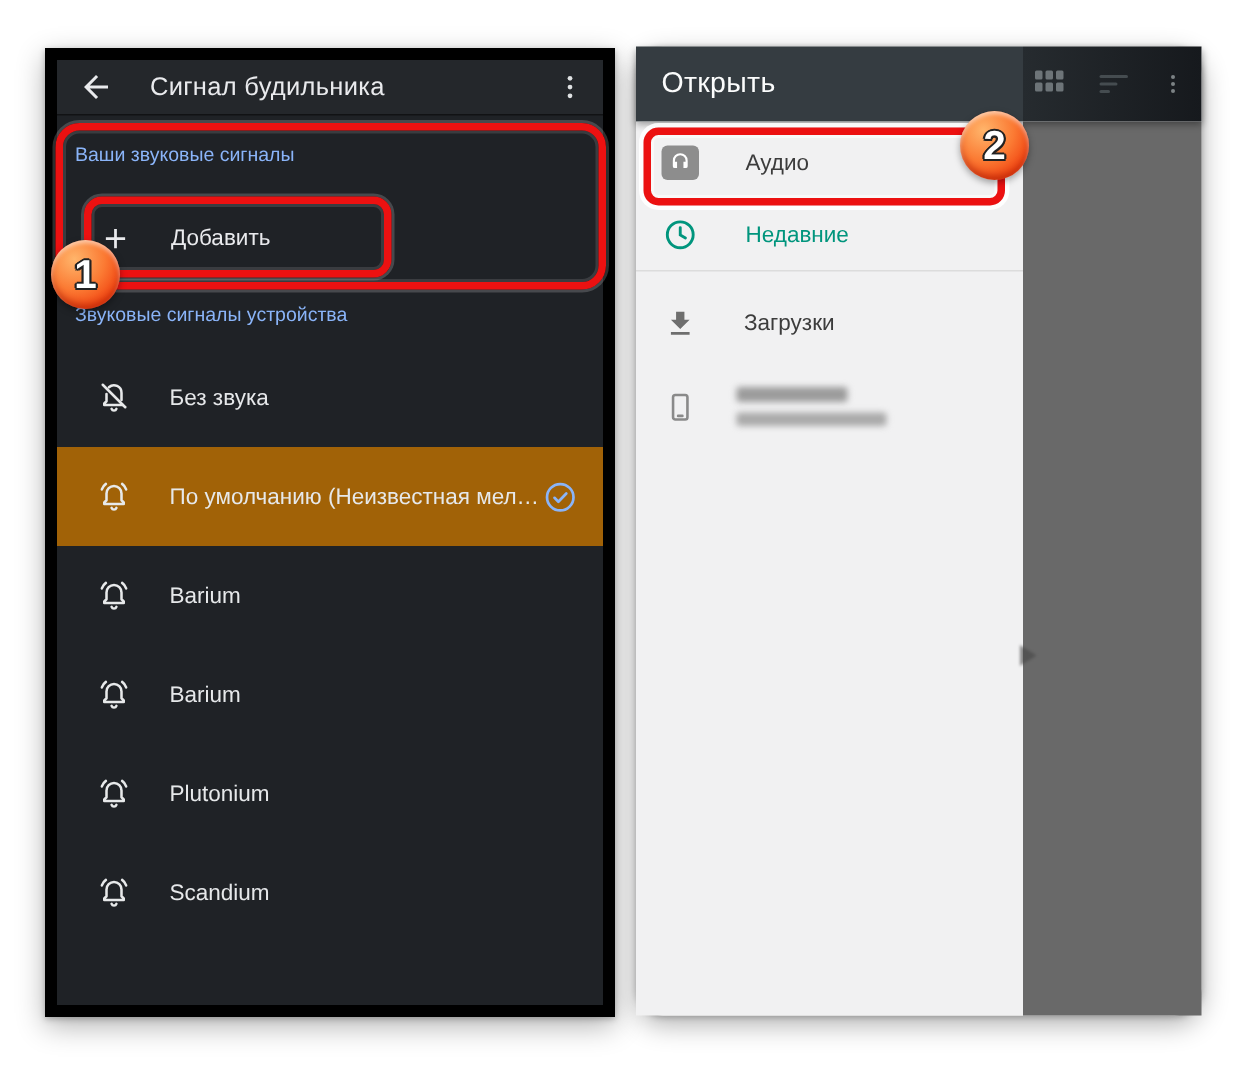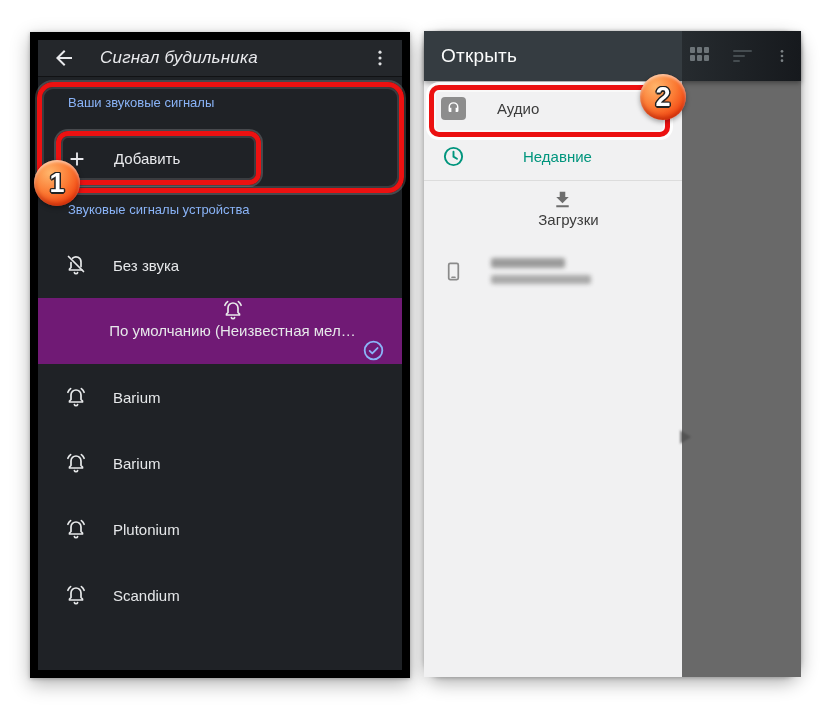--- a/index.html
+++ b/index.html
@@ -8,35 +8,35 @@
   .stage { position:relative; width:834px; height:710px; background:#fff; overflow:hidden; }
 
   
   .phone-left {
     position:absolute; left:30px; top:32px; width:380px; height:646px;
     border:8px solid #000; background:#1f2226;
     box-shadow:0 6px 18px rgba(0,0,0,.30), 0 1px 4px rgba(0,0,0,.25);
   }
   .lp-header {
     height:36px; background:#24272b; display:flex; align-items:center;
-    padding:0 12px 0 14px; box-shadow:0 1px 0 rgba(0,0,0,.45);font-style:italic;
+    padding:0 12px 0 14px; box-shadow:0 1px 0 rgba(0,0,0,.45);
   }
   .lp-back { width:24px; height:24px; color:#e9eaed; cursor:pointer; }
   .lp-title { color:#e9eaed; font-size:17px; font-weight:500; margin-left:24px; letter-spacing:.2px; }
   .lp-more { margin-left:auto; width:20px; height:22px; color:#dfe1e3; }
   .lp-body { position:relative; height:594px; }
-  .lp-section { color:#8ab4f8; font-size:13px; font-weight:500; padding-left:30px; height:14px; line-height:14px; }
+  .lp-section { color:#8ab4f8; font-size:13px; font-weight:500; padding-left:12px; height:14px; line-height:14px; }
   .lp-sec1 { margin-top:20px; }
   .lp-sec2 { margin-top:18px; }
   .lp-add-row { margin-top:22px; height:53px; display:flex; align-items:center; cursor:pointer;text-align:center; }
   .lp-plus { width:22px; height:22px; margin-left:28px; color:#e9eaed; }
   .lp-add-label { color:#e9eaed; font-size:15px; margin-left:26px; }
   .lp-list { margin-top:15px; }
   .lp-row { height:66px; display:flex; align-items:center; cursor:pointer; }
-  .lp-row.selected { background:#701a75;flex-direction:column; }
+  .lp-row.selected { background:#a16207; }
   .lp-row .bell { width:24px; height:24px; margin-left:26px; color:#e7e9ea; flex:none; }
   .lp-row-label { color:#e6e8ea; font-size:15px; margin-left:25px; white-space:nowrap; }
   .lp-check { width:23px; height:23px; margin-left:auto; margin-right:17px; flex:none; }
 
   
   .phone-right {
     position:absolute; left:424px; top:31px; width:377px; height:646px;
     box-shadow:0 6px 18px rgba(0,0,0,.30), 0 1px 4px rgba(0,0,0,.25);
     border-radius:18px;
   }
@@ -68,25 +68,25 @@
     border-left:11px solid #454545; filter:blur(1px); opacity:.6;
   }
   .dr-row { display:flex; align-items:center; cursor:pointer; }
   .dr-audio { height:54px; }
   .dr-audio-icon {
     width:25px; height:23px; background:#8d8d8d; border-radius:4px; margin-left:17px;
     display:flex; align-items:center; justify-content:center; flex:none;
   }
   .dr-audio-icon svg { width:17px; height:17px; color:#fff; }
   .dr-label { font-size:15px; color:#3c3c3c; margin-left:31px; }
-  .dr-recent { height:43px;gap:26px; }
+  .dr-recent { height:43px; }
   .dr-icon { width:23px; height:23px; margin-left:18px; flex:none; }
   .dr-recent .dr-label { color:#00957d; margin-left:32px; }
   .dr-divider { height:1px; background:#dcdcdc; margin-top:2px; }
-  .dr-downloads { height:54px; margin-top:7px;flex-direction:column; }
+  .dr-downloads { height:54px; margin-top:7px; }
   .dr-device { height:58px; align-items:center; }
   .dr-device-text { margin-left:26px; }
   .blur-bar { background:#9b9b9b; border-radius:2px; filter:blur(2px); }
   .blur-title { width:74px; height:10px; }
   .blur-sub { width:100px; height:9px; margin-top:7px; background:#a9a9a9; }
 
   
   .ann-rect { position:absolute; border:5px solid #ec1111; z-index:10; pointer-events:none; }
   .ann-outer { left:37px; top:82px; width:367px; height:111px; border-radius:16px; box-shadow:0 0 0 2px rgba(255,255,255,.18), inset 0 0 0 2px rgba(255,255,255,.12); }
   .ann-inner { left:56px; top:131px; width:205px; height:54px; border-radius:12px; box-shadow:0 0 0 2px rgba(255,255,255,.18), inset 0 0 0 2px rgba(255,255,255,.12); }

